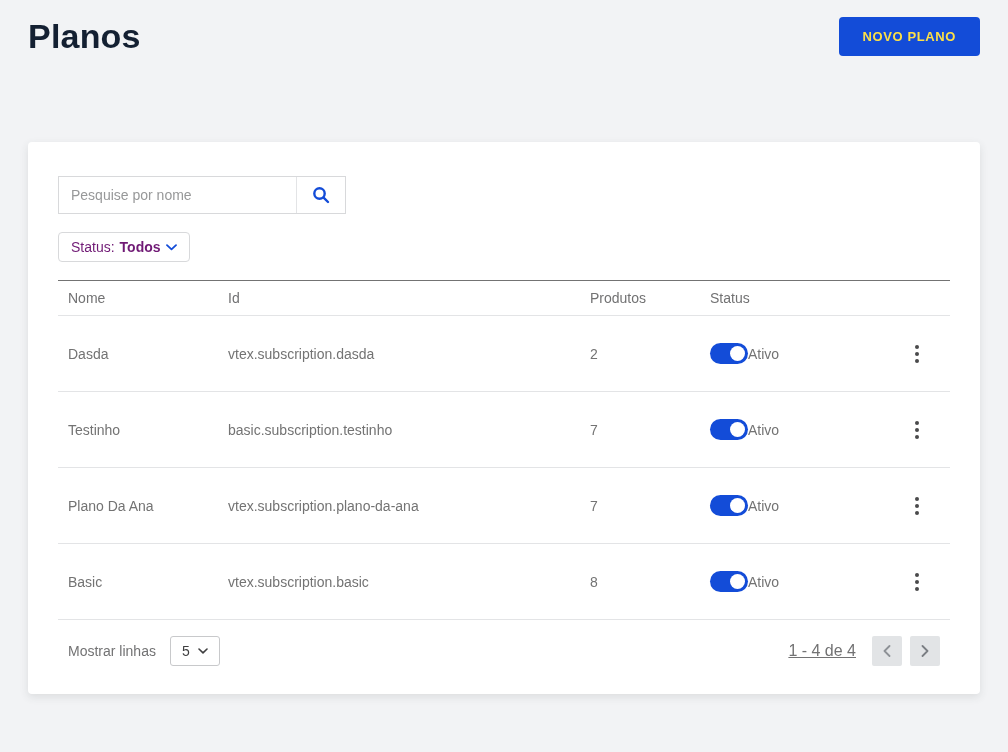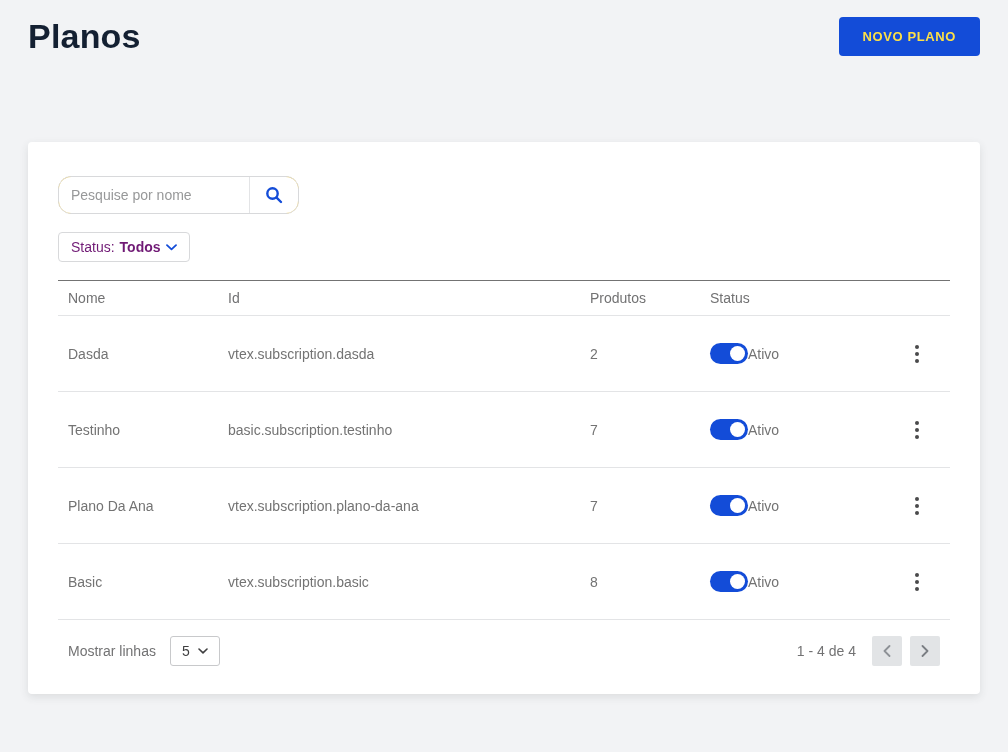--- a/index.html
+++ b/index.html
@@ -45,24 +45,24 @@
     background: #ffffff;
     border-radius: 4px;
     box-shadow: 0 3px 9px rgba(61, 62, 68, 0.12);
     padding: 34px 30px 14px 30px;
   }
 
   
   .searchbox {
     display: inline-flex;
     align-items: stretch;
-    width: 241px;
+    width: 288px;
     height: 38px;
     border: 1px solid #d8d9db;
-    border-radius: 13px;
+    border-radius: 0;
     background: #eab308;
     overflow: hidden;
   }
   .searchbox input {
     flex: 1;
     border: none;
     outline: none;
     padding: 0 12px;
     font-family: "Liberation Sans", sans-serif;
     font-size: 14px;
@@ -182,21 +182,22 @@
     font-family: "Liberation Sans", sans-serif;
     font-size: 14px;
     color: #3f3f40;
     cursor: pointer;
   }
   .footer-right {
     display: flex;
     align-items: center;
     gap: 16px;
     color: #727273;
-    font-size: 14px;
+    font-size: 16px;
+    text-decoration: underline;
   }
   .pager-buttons { display: flex; gap: 8px; }
   .pager-btn {
     width: 30px;
     height: 30px;
     background: #e2e4e6;
     border: none;
     border-radius: 2px;
     display: flex;
     align-items: center;

